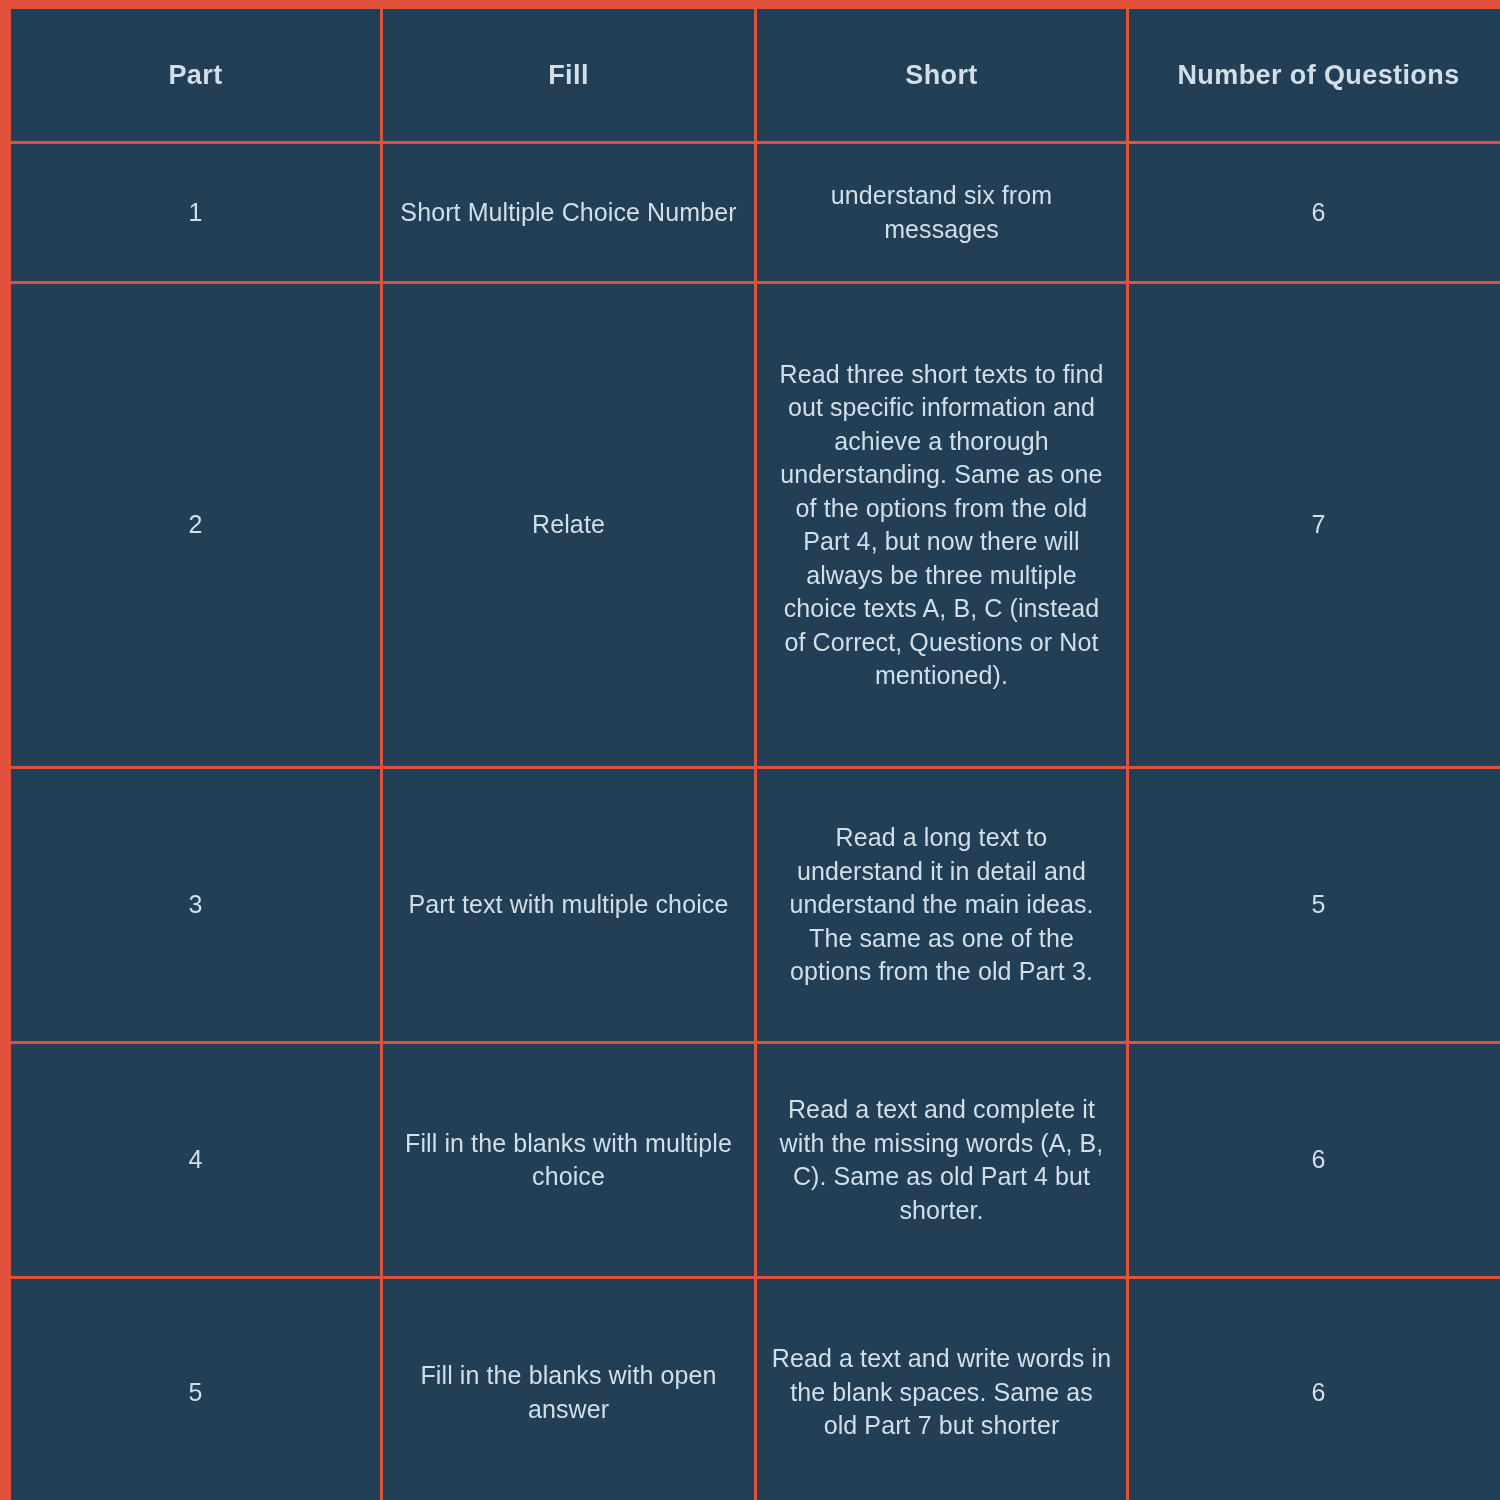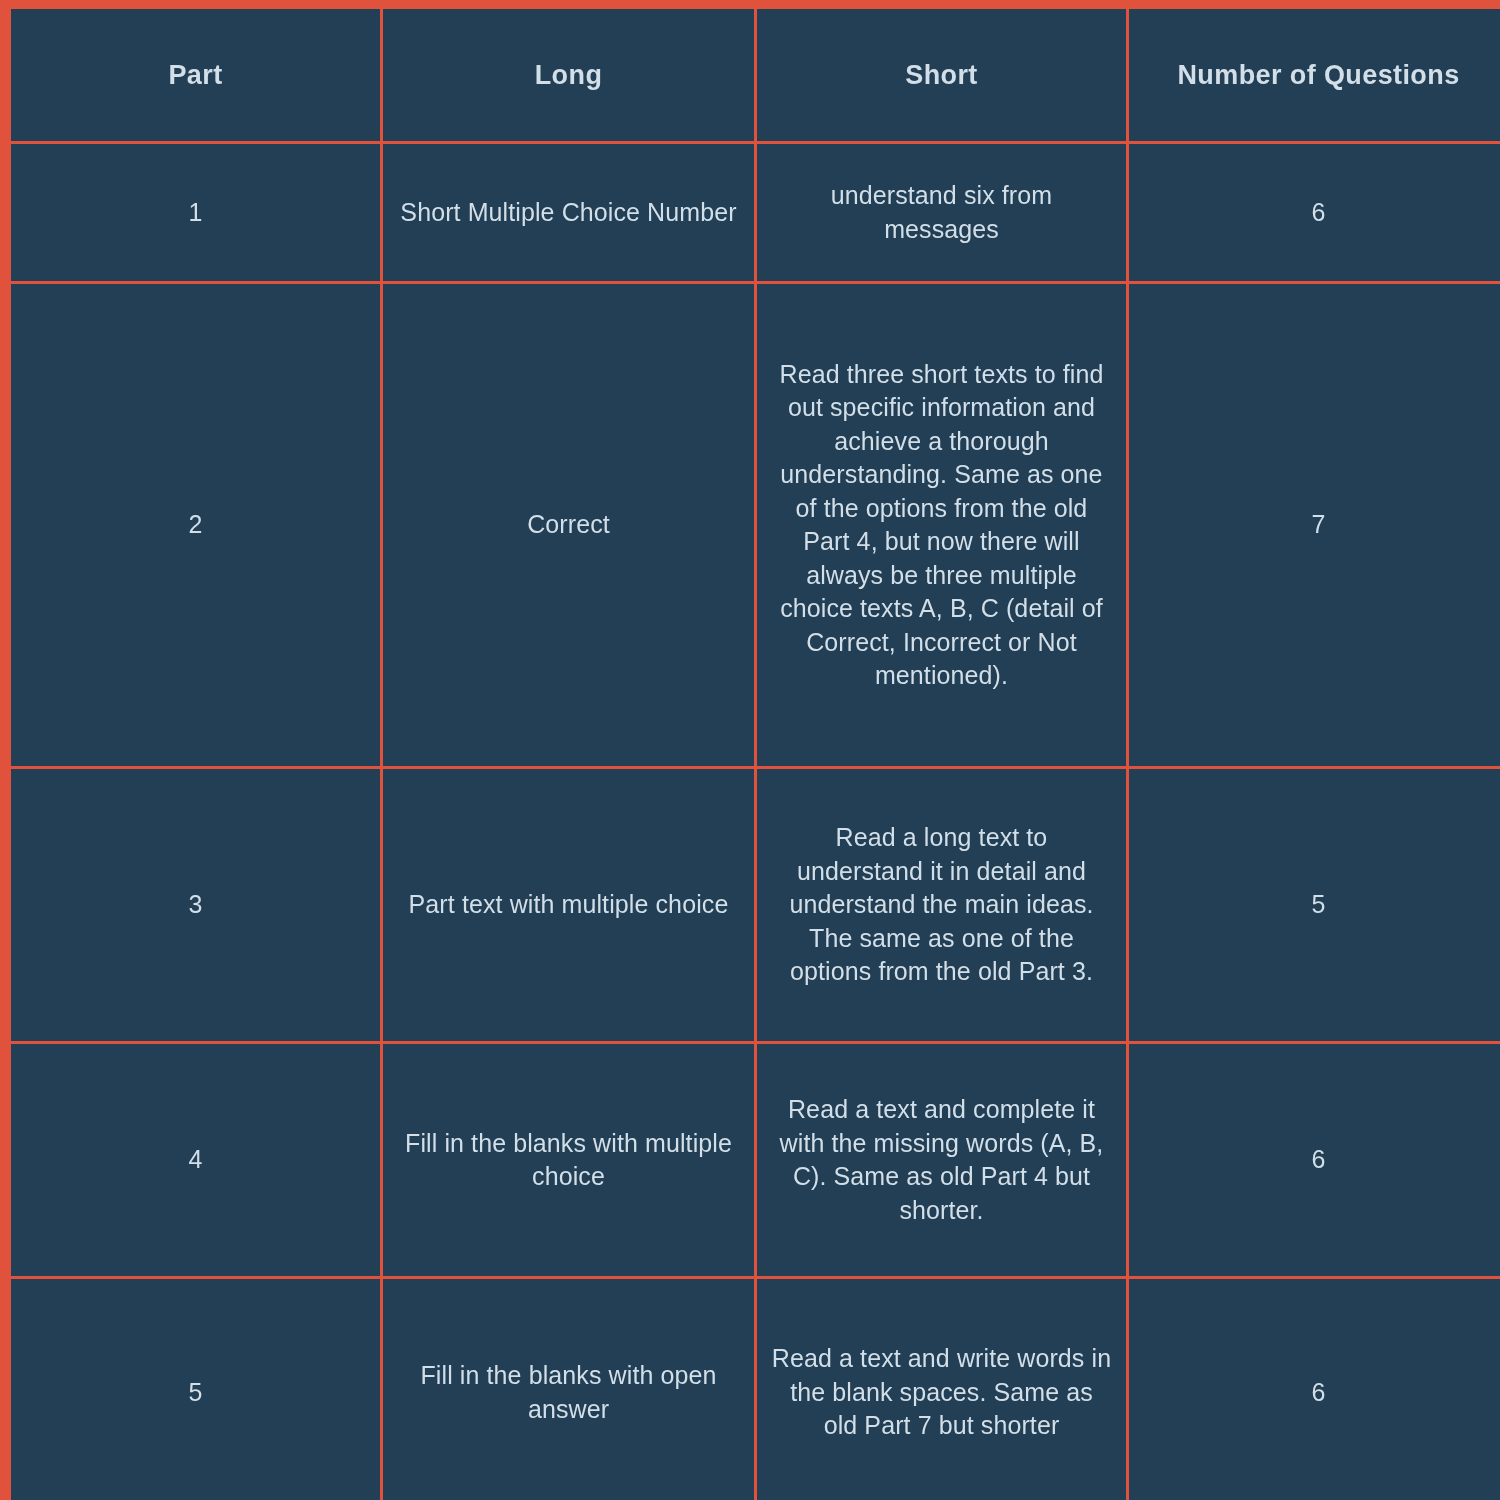--- a/index.html
+++ b/index.html
@@ -75,36 +75,36 @@
   <table class="exam-table">
     <colgroup>
       <col class="col-part">
       <col class="col-task">
       <col class="col-format">
       <col class="col-num">
     </colgroup>
     <thead>
       <tr>
         <th>Part</th>
-        <th>Long</th>
+        <th>Fill</th>
         <th>Short</th>
         <th>Number of Questions</th>
       </tr>
     </thead>
     <tbody>
       <tr class="row-1">
         <td class="cell-part">1</td>
         <td class="cell-task">Short Multiple Choice Number</td>
         <td class="cell-format">understand six from messages</td>
         <td class="cell-num">6</td>
       </tr>
       <tr class="row-2">
         <td class="cell-part">2</td>
-        <td class="cell-task">Correct</td>
-        <td class="cell-format">Read three short texts to find out specific information and achieve a thorough understanding. Same as one of the options from the old Part 4, but now there will always be three multiple choice texts A, B, C (detail of Correct, Incorrect or Not mentioned).</td>
+        <td class="cell-task">Relate</td>
+        <td class="cell-format">Read three short texts to find out specific information and achieve a thorough understanding. Same as one of the options from the old Part 4, but now there will always be three multiple choice texts A, B, C (instead of Correct, Questions or Not mentioned).</td>
         <td class="cell-num">7</td>
       </tr>
       <tr class="row-3">
         <td class="cell-part">3</td>
         <td class="cell-task">Part text with multiple choice</td>
         <td class="cell-format">Read a long text to understand it in detail and understand the main ideas. The same as one of the options from the old Part 3.</td>
         <td class="cell-num">5</td>
       </tr>
       <tr class="row-4">
         <td class="cell-part">4</td>

